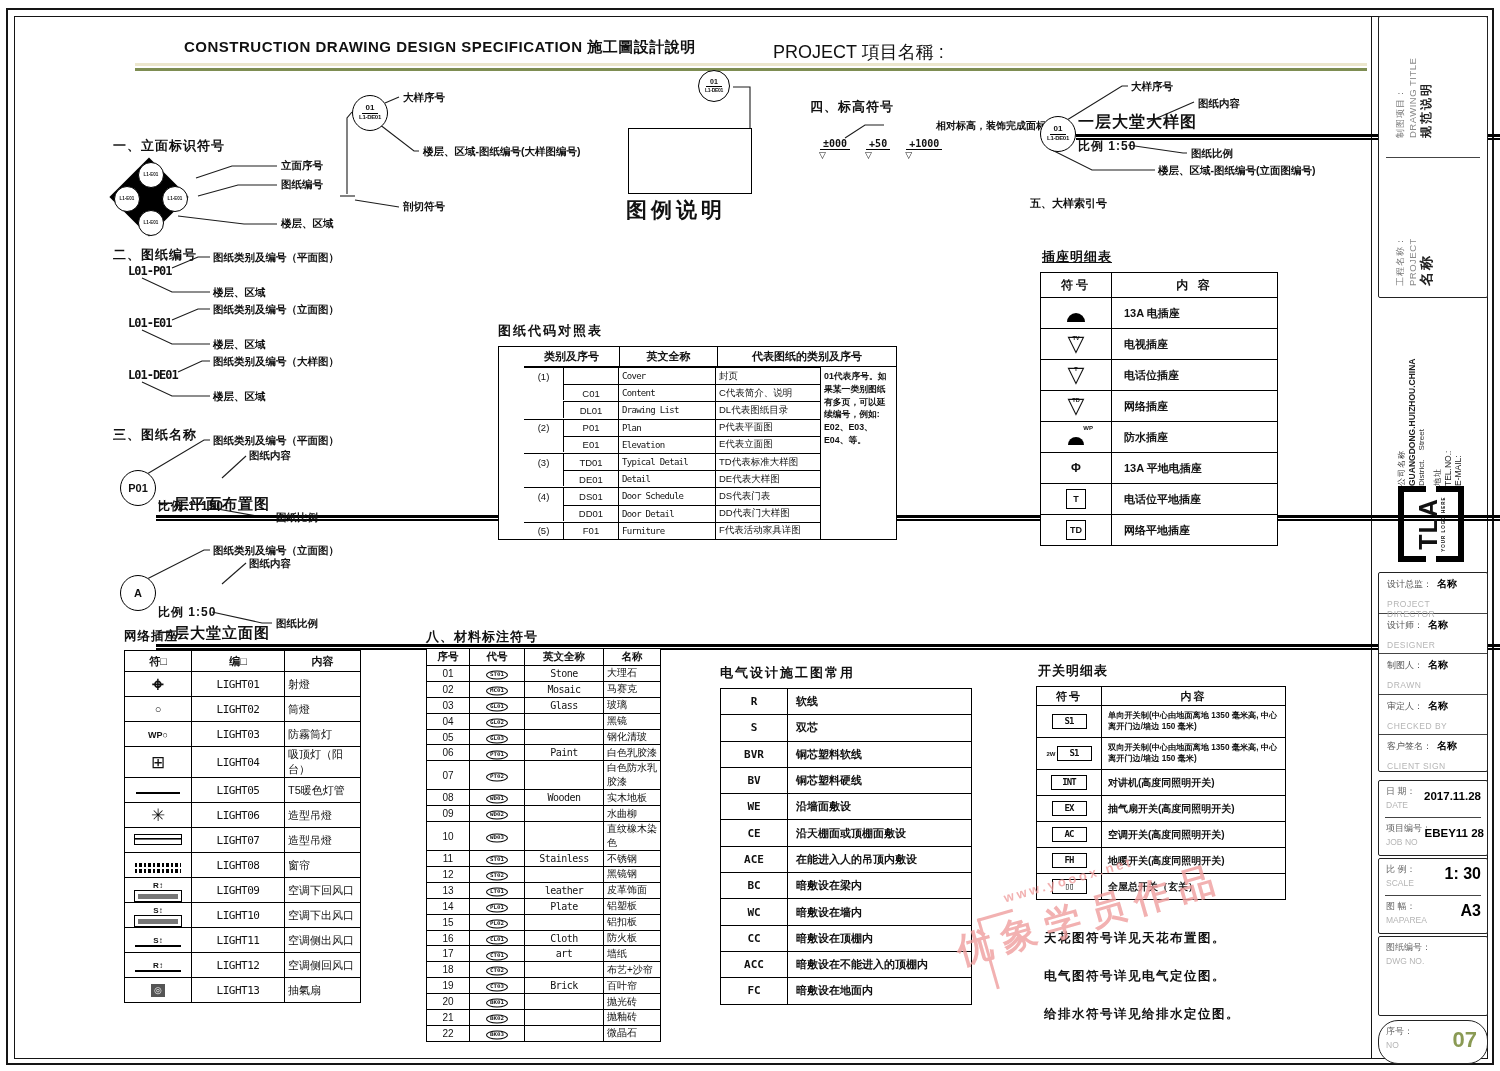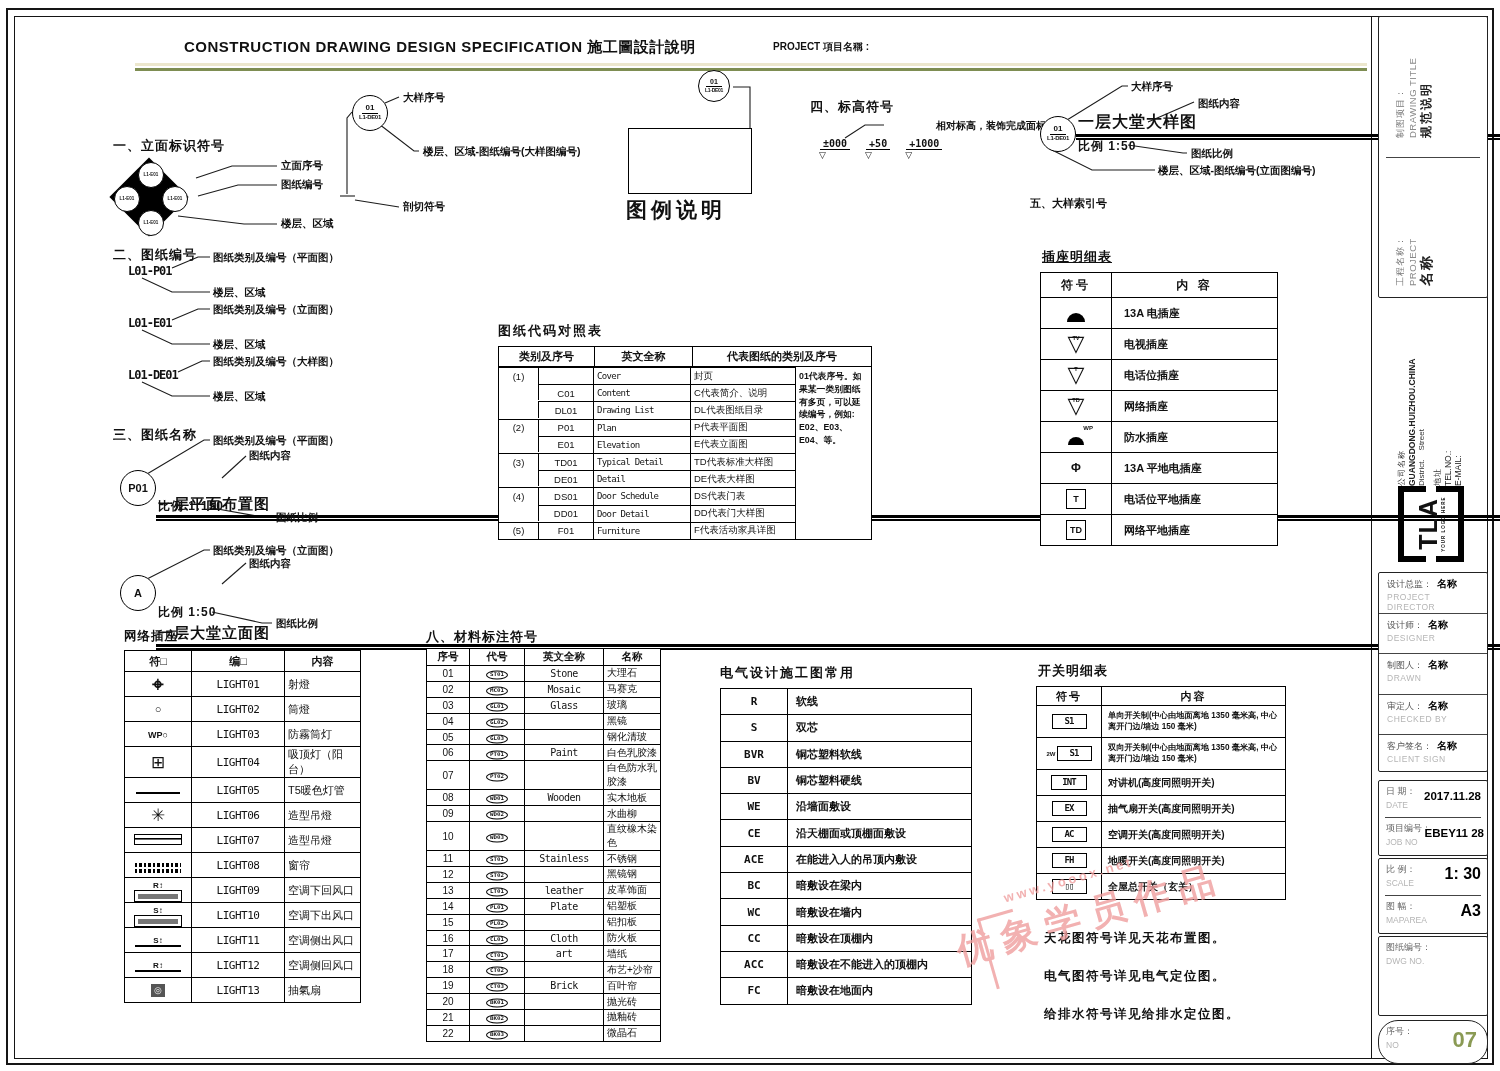--- a/index.html
+++ b/index.html
@@ -5,21 +5,21 @@
   html,body{margin:0;padding:0;background:#fff;}
   .page{position:relative;width:1500px;height:1071px;background:#fff;overflow:hidden;
         font-family:"Liberation Sans",sans-serif;color:#111;}
   .abs{position:absolute;}
   
   .frame-outer{position:absolute;left:6px;top:8px;right:6px;bottom:6px;border:2.5px solid #151515;}
   .frame-inner{position:absolute;left:14px;top:16px;right:12px;bottom:12px;border:1px solid #151515;}
   .sidebar-divider{position:absolute;left:1371px;top:16px;bottom:12px;border-left:1.5px solid #151515;}
   
   .h-title{font-size:15px;font-weight:700;letter-spacing:.5px;}
-  .h-proj{font-size:10px;font-weight:700;}
+  .h-proj{font-size:18px;font-weight:400;}
   .rule-cream{background:#ece7cd;height:3px;}
   .rule-olive{background:#7e8d52;height:3px;}
   
   .sec-title{font-size:13px;font-weight:700;letter-spacing:1px;}
   .lbl{font-size:10.5px;font-weight:700;white-space:nowrap;}
   .small-lbl{font-size:10px;font-weight:700;white-space:nowrap;}
   
   .ccirc{width:34px;height:34px;border:1.6px solid #000;border-radius:50%;background:#fff;
          display:flex;flex-direction:column;align-items:center;justify-content:center;font-weight:700;}
   .ccirc .t{font-size:8px;line-height:1.1;border-bottom:1.2px solid #000;padding:0 4px;}
@@ -137,21 +137,21 @@
   .sb-box{position:absolute;border:1.6px solid #222;border-radius:2px;background:#fff;}
   .rotb{position:absolute;transform:rotate(-90deg);transform-origin:left top;}
   .rcn{font-size:9px;color:#777;letter-spacing:1px;}
   .ren{font-size:9.5px;color:#8a8a8a;letter-spacing:.5px;}
   .rbig{font-size:12px;font-weight:700;color:#222;letter-spacing:2px;}
   .sb-div{position:absolute;left:7px;right:7px;border-top:1.2px solid #444;}
   .people-row{padding:4px 8px 2px 8px;border-bottom:1.2px solid #444;height:33.5px;}
   .people-row:last-child{border-bottom:none;}
   .people-row .l1{font-size:9px;color:#555;}
   .people-row .l1 b{color:#000;font-size:10px;margin-left:5px;}
-  .people-row .l2{font-size:8.5px;color:#b5b5b5;letter-spacing:.5px;margin-top:1px;}
+  .people-row .l2{font-size:8.5px;color:#b5b5b5;letter-spacing:.5px;margin-top:8px;}
   .kv-row{padding:4px 7px 2px 7px;position:relative;height:30px;}
   .kv-row .cn{font-size:9px;color:#666;}
   .kv-row .en{font-size:8.5px;color:#b5b5b5;margin-top:2px;}
   .kv-row .val{position:absolute;right:6px;top:9px;font-weight:700;font-size:11.5px;color:#000;}
   .kv-row .val.big{font-size:16px;top:6px;}
   .kv-sep{border-top:1.2px solid #444;margin:0 6px;}
   .logo-wrap{position:absolute;}
   .logo-brk{position:absolute;top:0;bottom:0;width:22px;border:6px solid #000;}
   .logo-l{left:0;border-right:none;}
   .logo-r{right:0;border-left:none;}
@@ -382,21 +382,21 @@
 
         <tr>
           <td><span class="licon ic-exhaust-fan"></span></td>
           <td class="light-code">LIGHT13</td>
           <td class="light-desc">抽氣扇</td>
         </tr>
       </tbody>
   </table>
 
   <div class="abs sec-title" style="left:498px;top:322px;letter-spacing:2px;">图纸代码对照表</div>
-  <div class="abs codewrap" style="left:498px;top:346px;width:372px;">
+  <div class="abs codewrap" style="left:498px;top:346px;width:372px;padding-left:25px;">
     <div class="code-head">
       <div class="hc" style="width:95px;">类别及序号</div>
       <div class="hc" style="width:97px;">英文全称</div>
       <div class="hc" style="flex:1;">代表图纸的类别及序号</div>
     </div>
     <div class="code-body">
       <div class="code-grid">
 
           <div style="display:contents;">
             <div class="c g">(1)</div>

